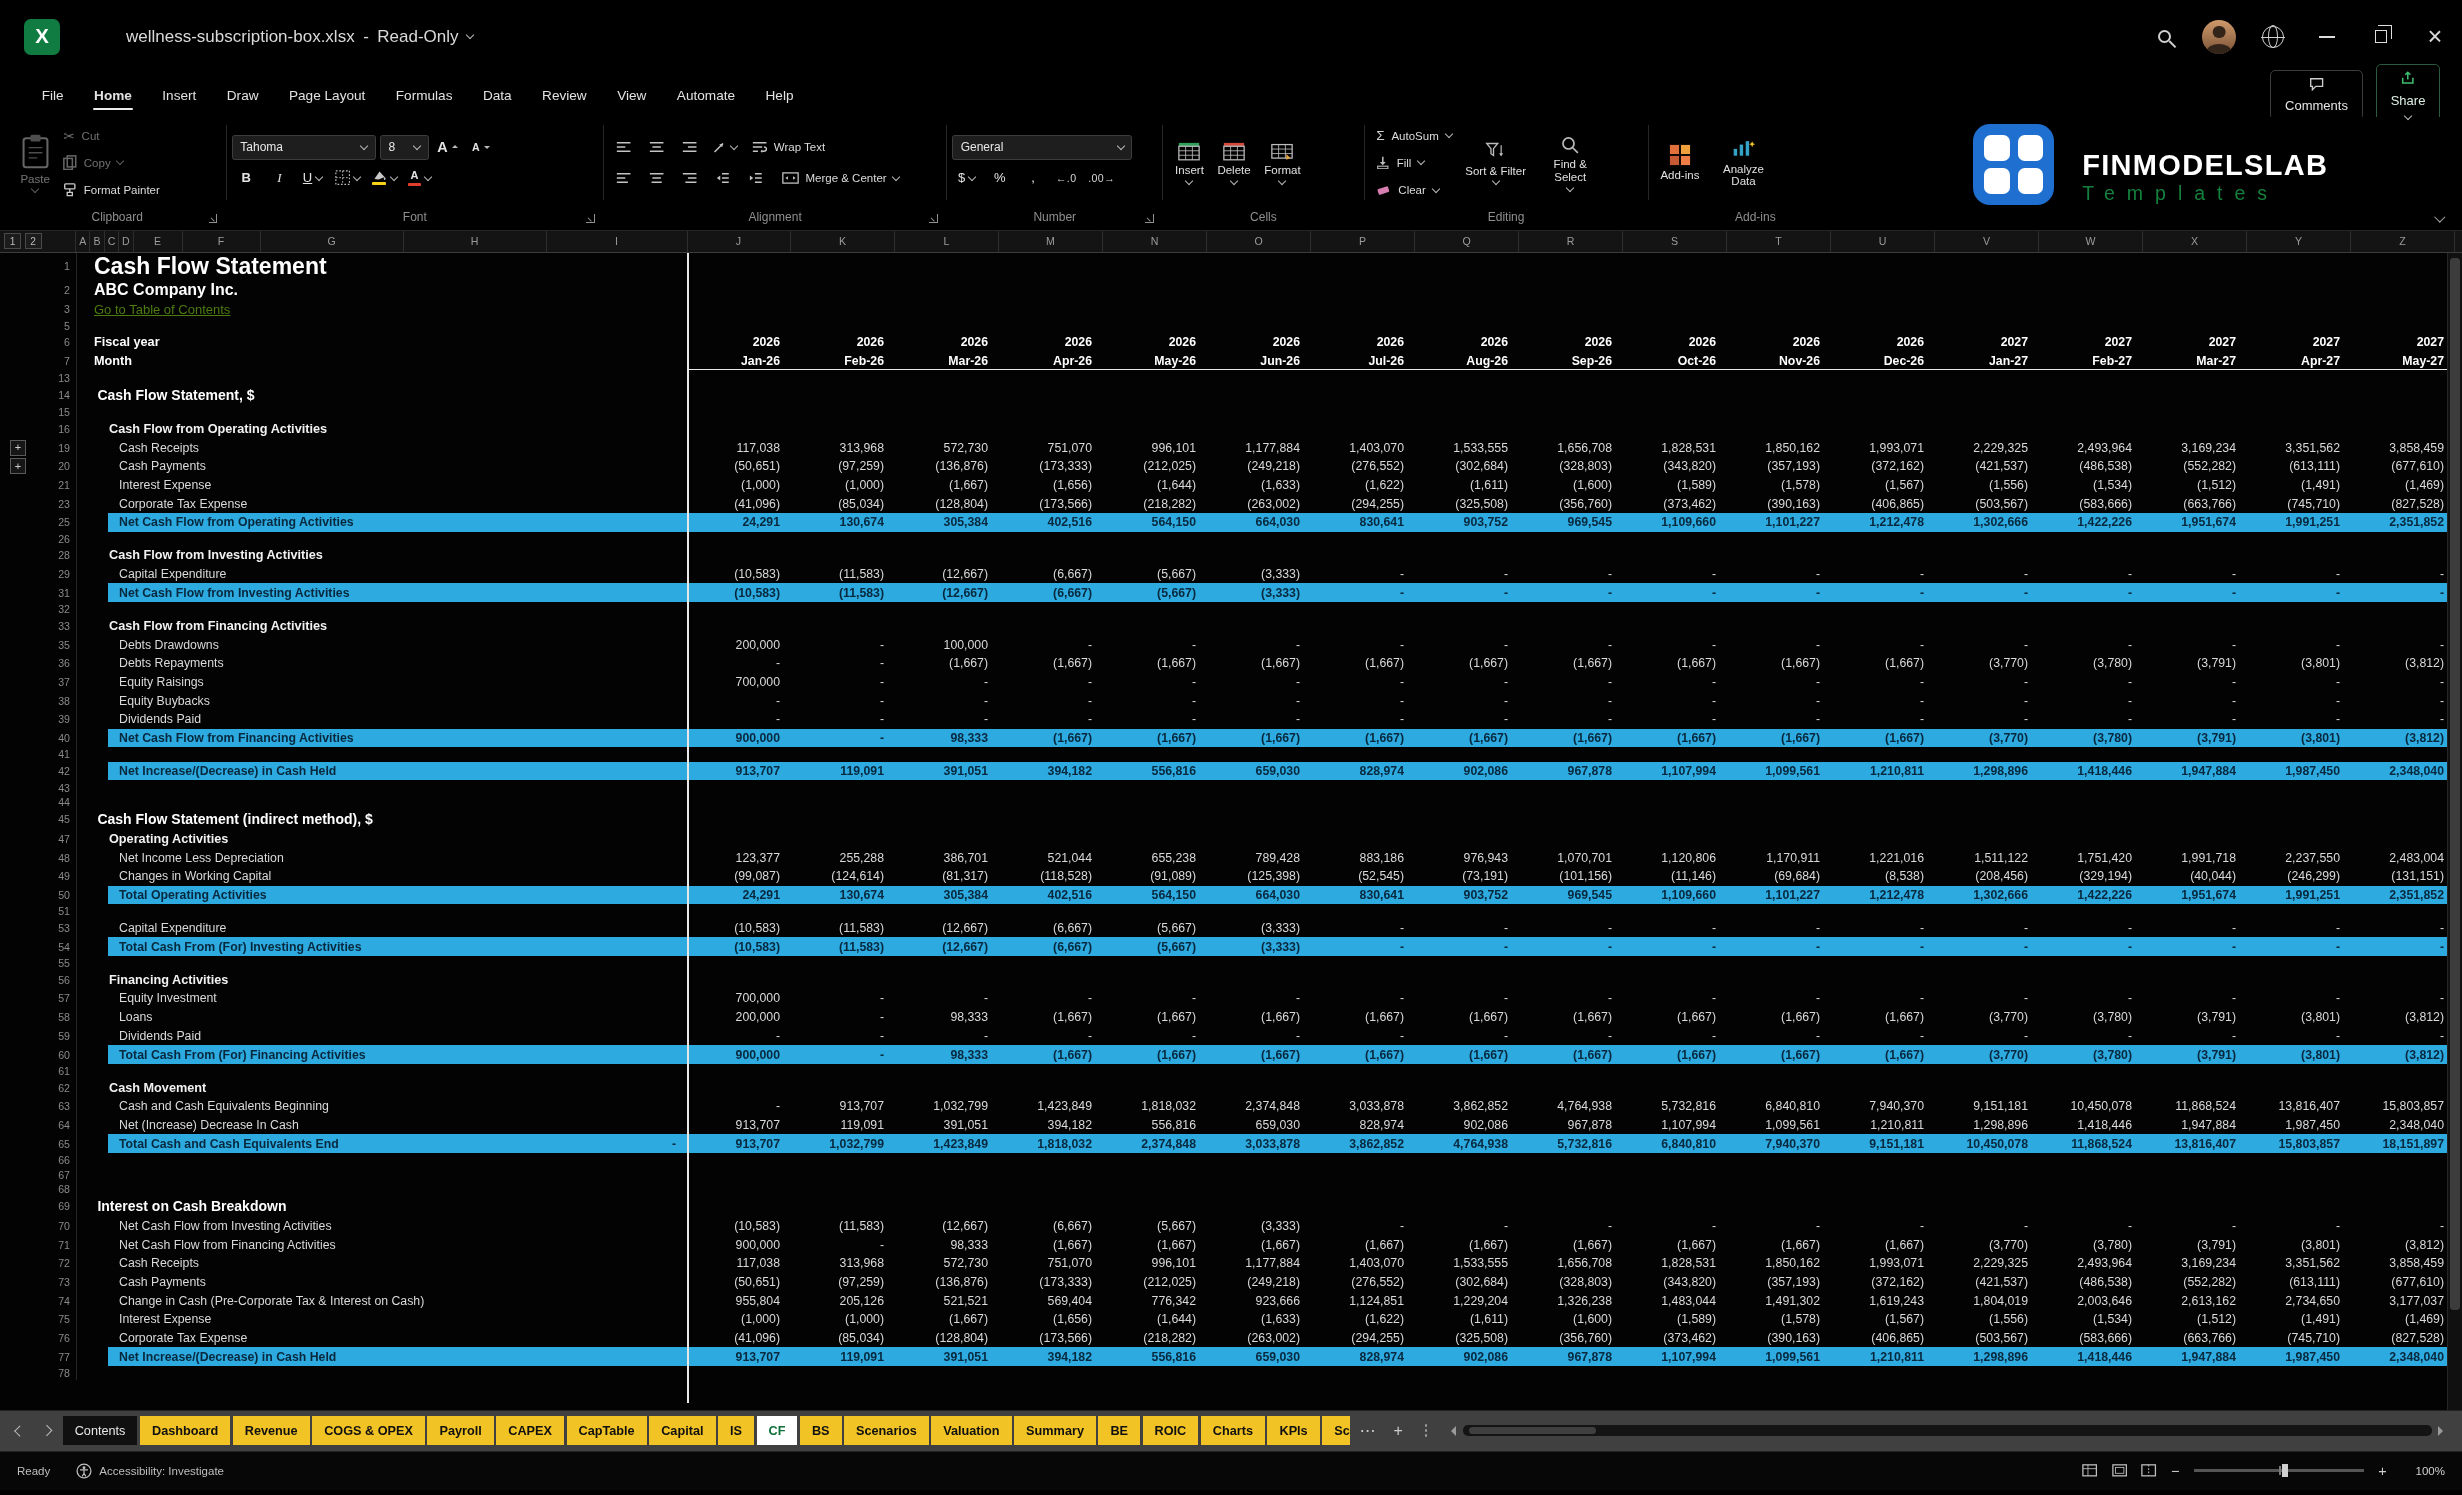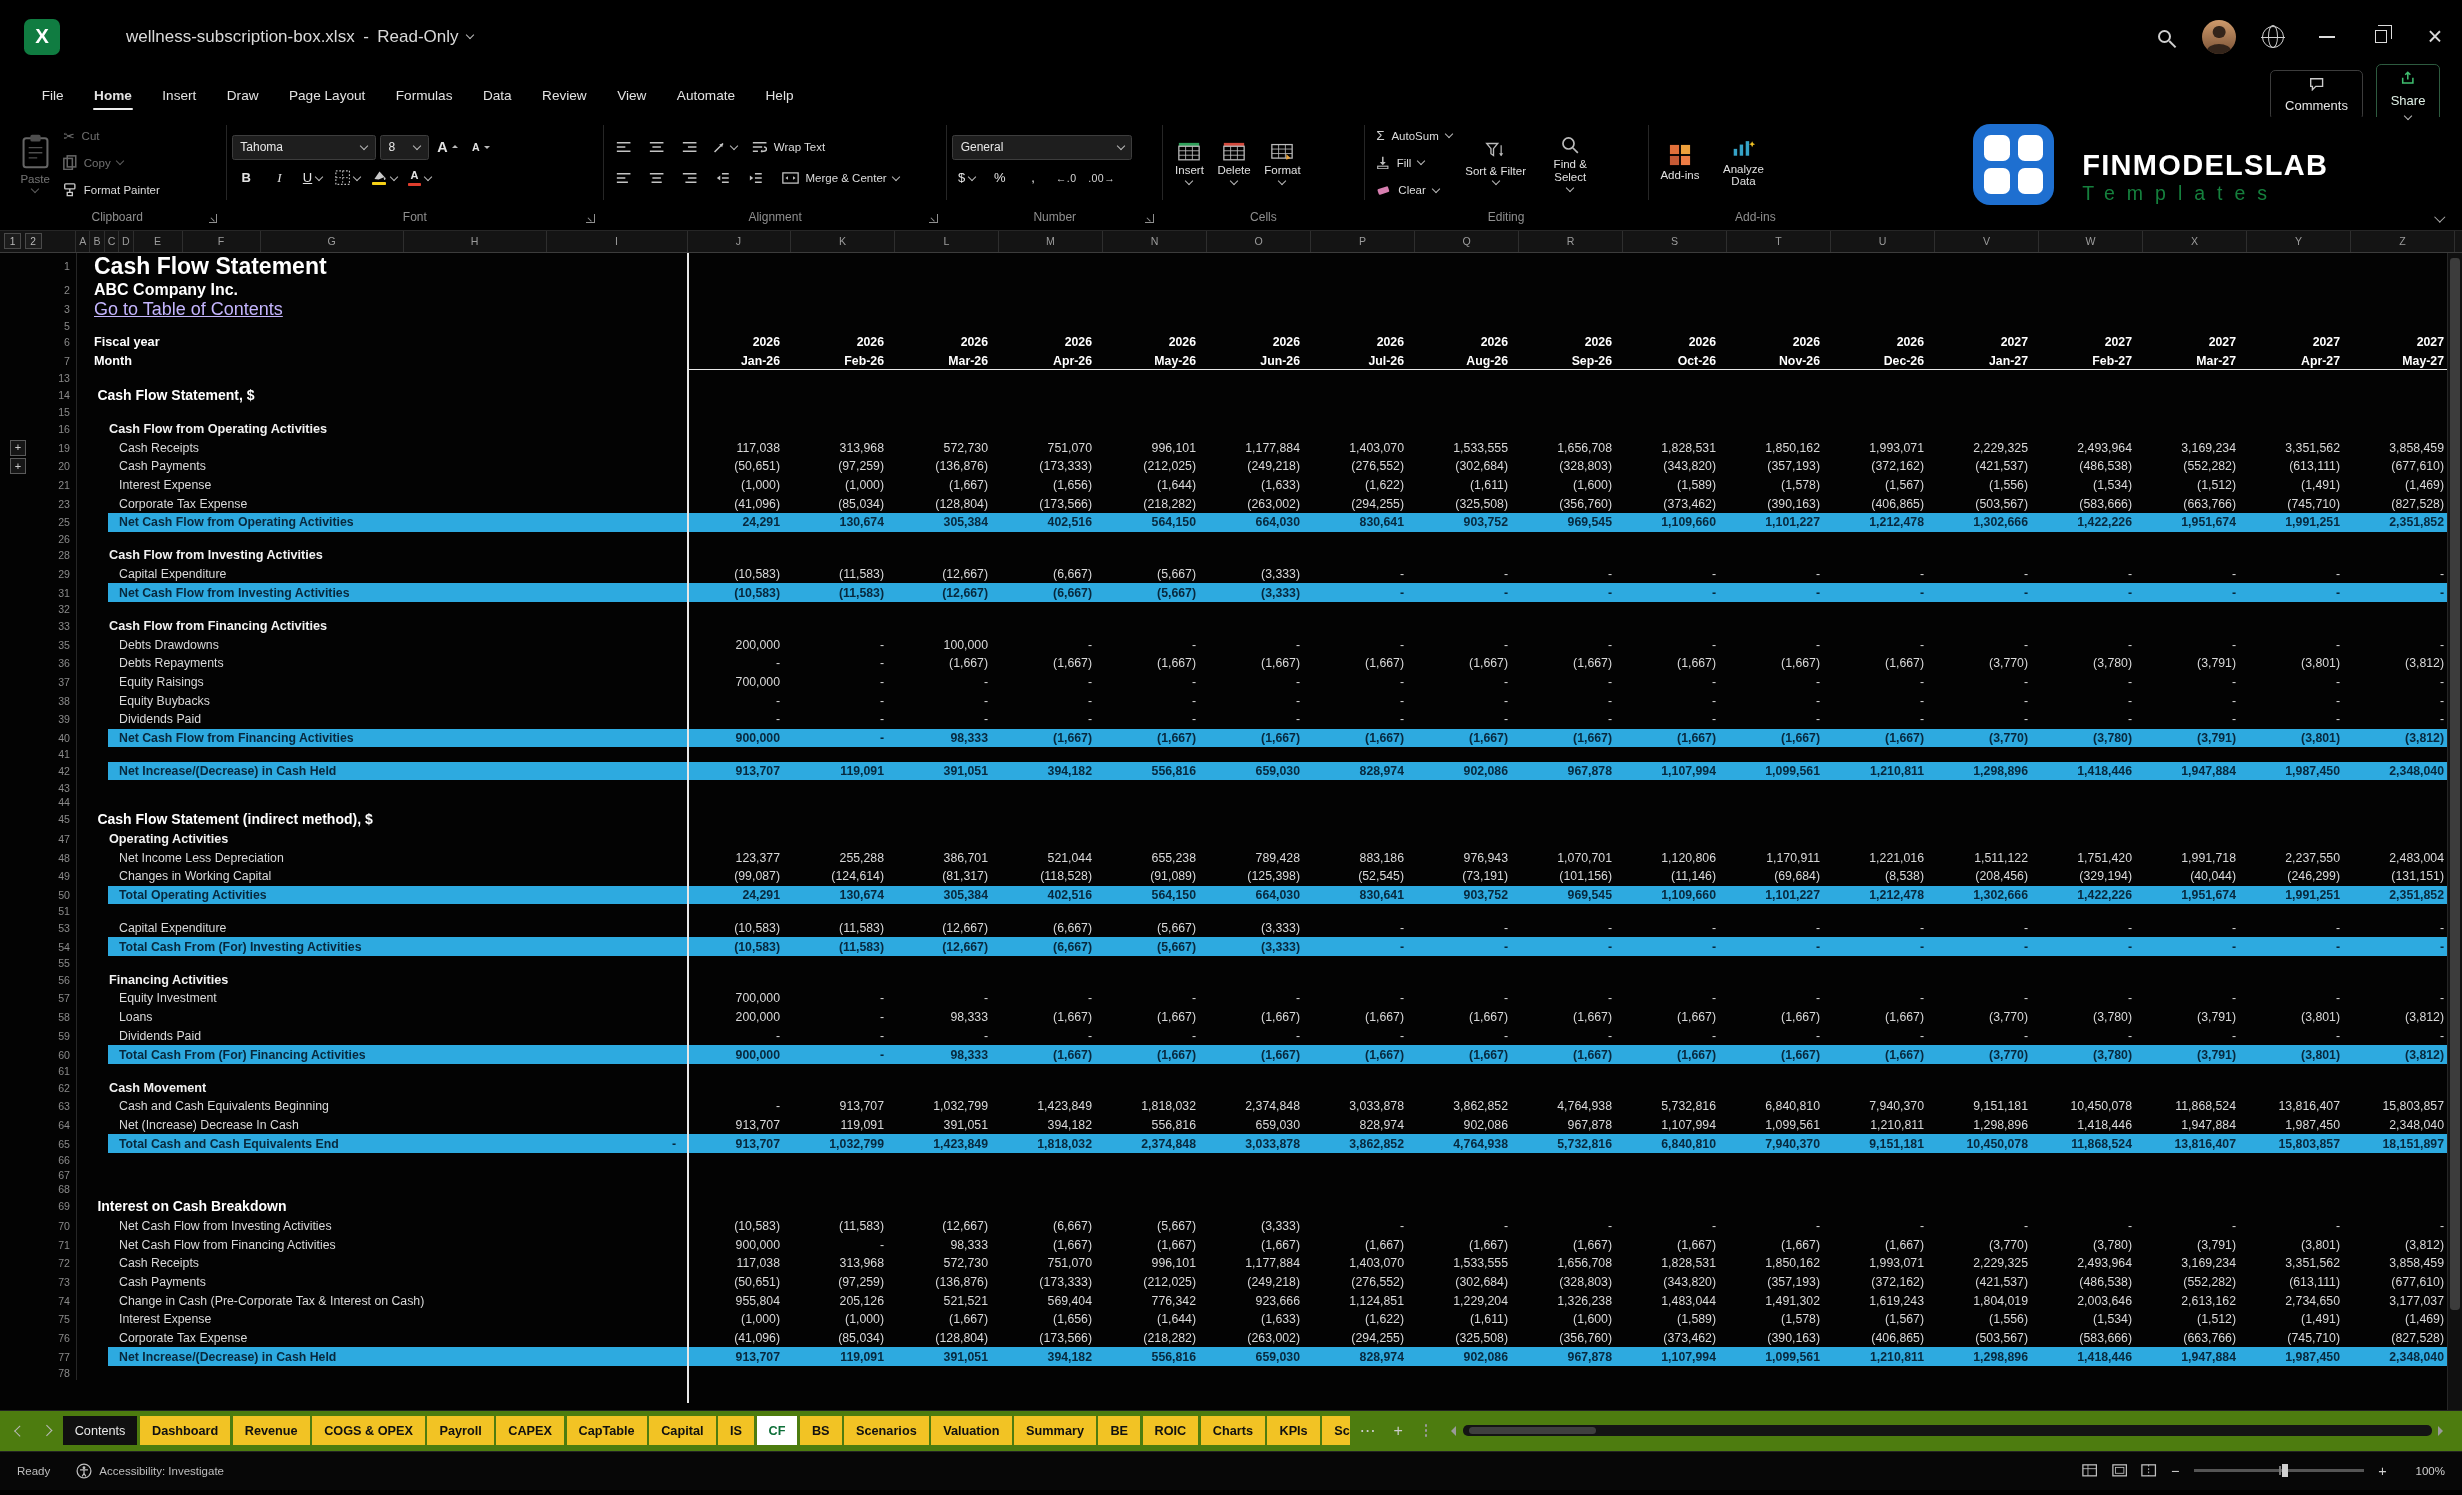--- a/index.html
+++ b/index.html
@@ -86,39 +86,39 @@
 .outline-cell{width:36px;height:100%;flex:none;display:flex;align-items:center;justify-content:center;}
 .outline-btn{width:16px;height:16px;border:0.8px solid #5a5a5a;background:#161616;color:#cfcfcf;font-size:11px;display:flex;align-items:center;justify-content:center;line-height:1;}
 .rownum{width:41px;flex:none;height:100%;display:flex;align-items:center;justify-content:flex-end;padding-right:6px;font-size:10.6px;color:#8a8a8a;border-right:0.8px solid #262626;}
 .row-inner{display:flex;width:2371px;height:100%;align-items:center;position:relative;}
 .row-label{width:611px;flex:none;height:100%;display:flex;align-items:center;position:relative;white-space:nowrap;overflow:visible;}
 .row-values{display:flex;height:100%;align-items:center;}
 .vcell{width:104px;flex:none;text-align:right;padding-right:12px;font-size:12.3px;color:#dadada;white-space:nowrap;overflow:hidden;}
 .pre{position:absolute;right:12px;font-size:12.3px;color:#dadada;}
 .r-title{height:27px;}.r-title .lab{font-size:23px;font-weight:bold;color:#fff;padding-left:17px;}
 .r-subtitle{height:20.4px;}.r-subtitle .lab{font-size:16px;font-weight:bold;color:#fff;padding-left:17px;}
-.r-link{height:18.7px;}.r-link .lab{font-size:18px;color:#c4b5fd;text-decoration:underline;padding-left:17px;}
+.r-link{height:18.7px;}.r-link .lab{font-size:13px;color:#4d7c0f;text-decoration:underline;padding-left:17px;}
 .r-blank{height:14.4px;}
 .r-yearhead{height:18.7px;}.r-yearhead .lab{font-size:12.7px;font-weight:bold;color:#fff;padding-left:17px;}
 .r-yearhead .vcell{font-weight:bold;color:#fff;}
 .r-monthhead{height:18.7px;}.r-monthhead .lab{font-size:12.7px;font-weight:bold;color:#fff;padding-left:17px;}
 .r-monthhead .vcell{font-weight:bold;color:#fff;}
 .r-monthhead .row-values{border-bottom:1.7px solid #e8e8e8;}
 .r-section{height:20.4px;}.r-section .lab{font-size:14px;font-weight:bold;color:#fff;padding-left:20.4px;}
 .r-subsection{height:18.7px;}.r-subsection .lab{font-size:12.7px;font-weight:bold;color:#f2f2f2;padding-left:32px;}
 .r-item{height:18.7px;}.r-item .lab{font-size:12.3px;color:#dadada;padding-left:42px;}
 .r-total{height:18.7px;}
 .r-total .row-inner{background:linear-gradient(90deg,transparent 0,transparent 31px,var(--blue) 31px,var(--blue) 100%);}
 .r-total .lab{font-size:12.3px;font-weight:bold;color:var(--tdark);padding-left:42px;}
 .r-total .vcell{color:var(--tdark);font-weight:bold;}
 .r-total .pre{color:var(--tdark);font-weight:bold;}
 .vscroll{width:15.3px;background:#101010;border-left:0.8px solid #262626;position:relative;flex:none;}
 .vthumb{position:absolute;left:2.5px;right:2.5px;top:5.1px;height:1052px;background:#3c3c3c;border-radius:3.4px;}
 
-.tabbar{height:41px;display:flex;align-items:center;background:#4d7c0f;border-top:0.8px solid #222;padding:0 8.5px;gap:5.1px;flex:none;}
+.tabbar{height:41px;display:flex;align-items:center;background:#404040;border-top:0.8px solid #222;padding:0 8.5px;gap:5.1px;flex:none;}
 .navchev{width:22px;height:22px;display:flex;align-items:center;justify-content:center;}
 .chev{width:7.6px;height:7.6px;border-left:1.7px solid #bbb;border-bottom:1.7px solid #bbb;transform:rotate(45deg);}
 .chev.right{transform:rotate(-135deg);}
 .stabs{display:flex;gap:2.5px;align-items:center;}
 .stab{height:29px;display:flex;align-items:center;padding:0 12px;font-size:12.7px;font-weight:600;color:#111;background:var(--yellow);white-space:nowrap;}
 .stab.plain{background:#101010;color:#e8e8e8;font-weight:400;}
 .stab.active{background:#fff;color:#0e6f39;font-weight:bold;}
 .stab.clipped{max-width:31px;overflow:hidden;padding-right:0;}
 .tab-more,.tab-add{width:25.5px;height:25.5px;display:flex;align-items:center;justify-content:center;color:#ccc;font-size:16px;}
 .kebab{display:flex;flex-direction:column;gap:2.5px;padding:0 8.5px;}

